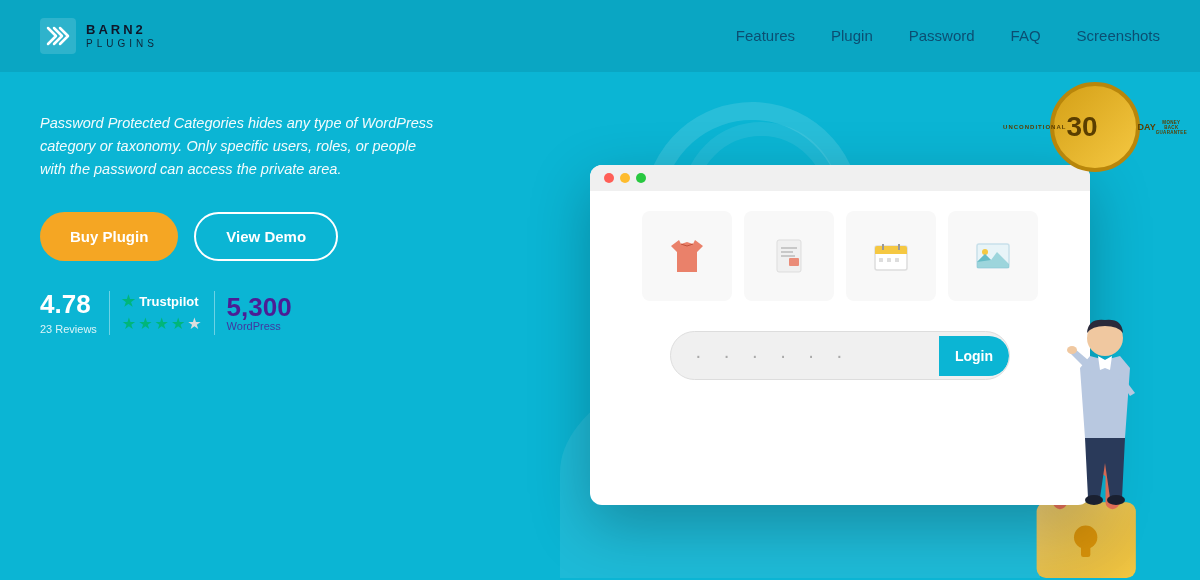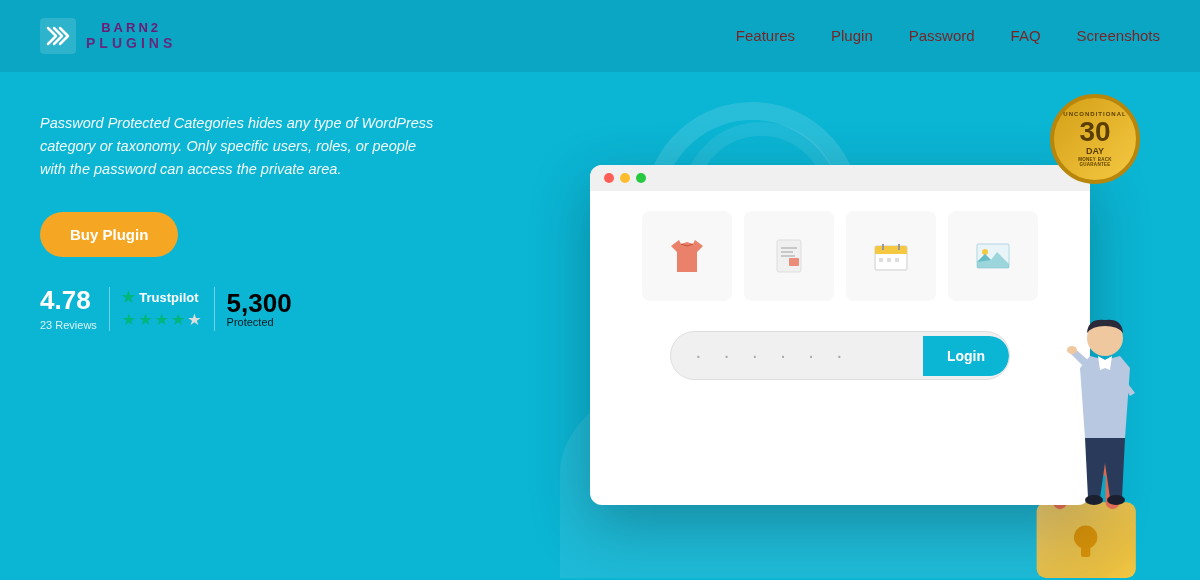--- a/index.html
+++ b/index.html
@@ -22,40 +22,39 @@
     .logo {
       display: flex;
       align-items: center;
       gap: 10px;
     }
     .logo-icon {
       width: 36px;
       height: 36px;
     }
     .logo-text {
-      color: #701a75;
+      color: #0f172a;
       font-size: 13px;
       font-weight: 700;
       letter-spacing: 3px;
       line-height: 1.2;
-      text-align: center;
     }
     .logo-sub {
-      font-size: 14px;
+      font-size: 10px;
       letter-spacing: 4px;
-      font-weight: 700;
+      font-weight: 400;
       opacity: 0.9;
     }
     .nav-links {
       display: flex;
       gap: 36px;
       list-style: none;
     }
     .nav-links a {
-      color: #7f1d1d;
+      color: #0c4a6e;
       text-decoration: none;
       font-size: 15px;
       font-weight: 500;
       opacity: 0.95;
     }
 
     
     .hero {
       display: flex;
       padding: 0 40px;
@@ -165,21 +164,21 @@
       font-size: 13px;
       font-weight: 700;
       display: flex;
       align-items: center;
       gap: 4px;
       margin-bottom: 4px;
     }
     .tp-star { color: #00b67a; font-size: 16px; }
     .star-row { display: flex; gap: 2px; }
     .websites-block {
-      color: #000000;
+      color: #4c1d95;
     }
     .websites-number {
       font-size: 26px;
       font-weight: 800;
       line-height: 1;
     }
     .websites-label {
       font-size: 11px;
       opacity: 0.85;
     }
@@ -189,28 +188,28 @@
       flex: 1;
       position: relative;
       display: flex;
       align-items: center;
       justify-content: center;
     }
 
     
     .money-back-badge {
       position: absolute;
-      top: 22px;
+      top: 10px;
       right: 20px;
       width: 90px;
       height: 90px;
       background: linear-gradient(135deg, #d4a017, #f5c842);
       border-radius: 50%;
       display: flex;
-      flex-direction: column;
+      flex-direction: row;
       align-items: center;
       justify-content: center;
       text-align: center;
       border: 4px solid #b8860b;
       z-index: 10;
     }
     .badge-top {
       font-size: 6px;
       font-weight: 800;
       text-transform: uppercase;
@@ -222,20 +221,21 @@
       font-size: 28px;
       font-weight: 900;
       color: #5a3e00;
       line-height: 1;
     }
     .badge-day {
       font-size: 9px;
       font-weight: 700;
       color: #5a3e00;
       text-transform: uppercase;
+      padding-left: 40px;
     }
     .badge-bottom {
       font-size: 5.5px;
       font-weight: 800;
       text-transform: uppercase;
       letter-spacing: 0.5px;
       color: #5a3e00;
       margin-top: 1px;
     }
 
@@ -290,21 +290,21 @@
       align-items: center;
       gap: 0;
       margin-top: 10px;
       justify-content: center;
     }
     .login-btn {
       background: #0bb5d4;
       color: white;
       border: none;
       border-radius: 0 30px 30px 0;
-      padding: 12px 24px;
+      padding: 12px 16px;
       font-size: 14px;
       font-weight: 700;
       cursor: pointer;
     }
 
     
     .person-figure {
       position: absolute;
       right: 10px;
       bottom: 0;
@@ -357,20 +357,21 @@
     <li><a href="#">Screenshots</a></li>
   </ul>
 </nav>
 
 <section class="hero">
 
   <div class="hero-left">
     <p class="hero-desc">Password Protected Categories hides any type of WordPress category or taxonomy. Only specific users, roles, or people with the password can access the private area.</p>
     <div class="hero-buttons">
       <button class="btn-buy">Buy Plugin</button>
+      <button class="btn-demo">View Demo</button>
     </div>
     <div class="hero-stats">
       <div class="stat-rating">
         <div class="stat-number">4.78</div>
         <div class="stat-reviews">23 Reviews</div>
       </div>
       <div class="stat-divider"></div>
       <div class="trustpilot-block">
         <div class="trustpilot-logo">
           <span style="color:#00b67a; font-size:15px;">★</span>
@@ -380,21 +381,21 @@
           <span class="tp-star">★</span>
           <span class="tp-star">★</span>
           <span class="tp-star">★</span>
           <span class="tp-star">★</span>
           <span class="tp-star" style="color:#ddd;">★</span>
         </div>
       </div>
       <div class="stat-divider"></div>
       <div class="websites-block">
         <div class="websites-number">5,300</div>
-        <div class="websites-label">Protected</div>
+        <div class="websites-label">WordPress</div>
       </div>
     </div>
   </div>
 
   <div class="hero-right">
 
     <div class="money-back-badge">
       <div class="badge-top">UNCONDITIONAL</div>
       <div class="badge-num">30</div>
       <div class="badge-day">DAY</div>

